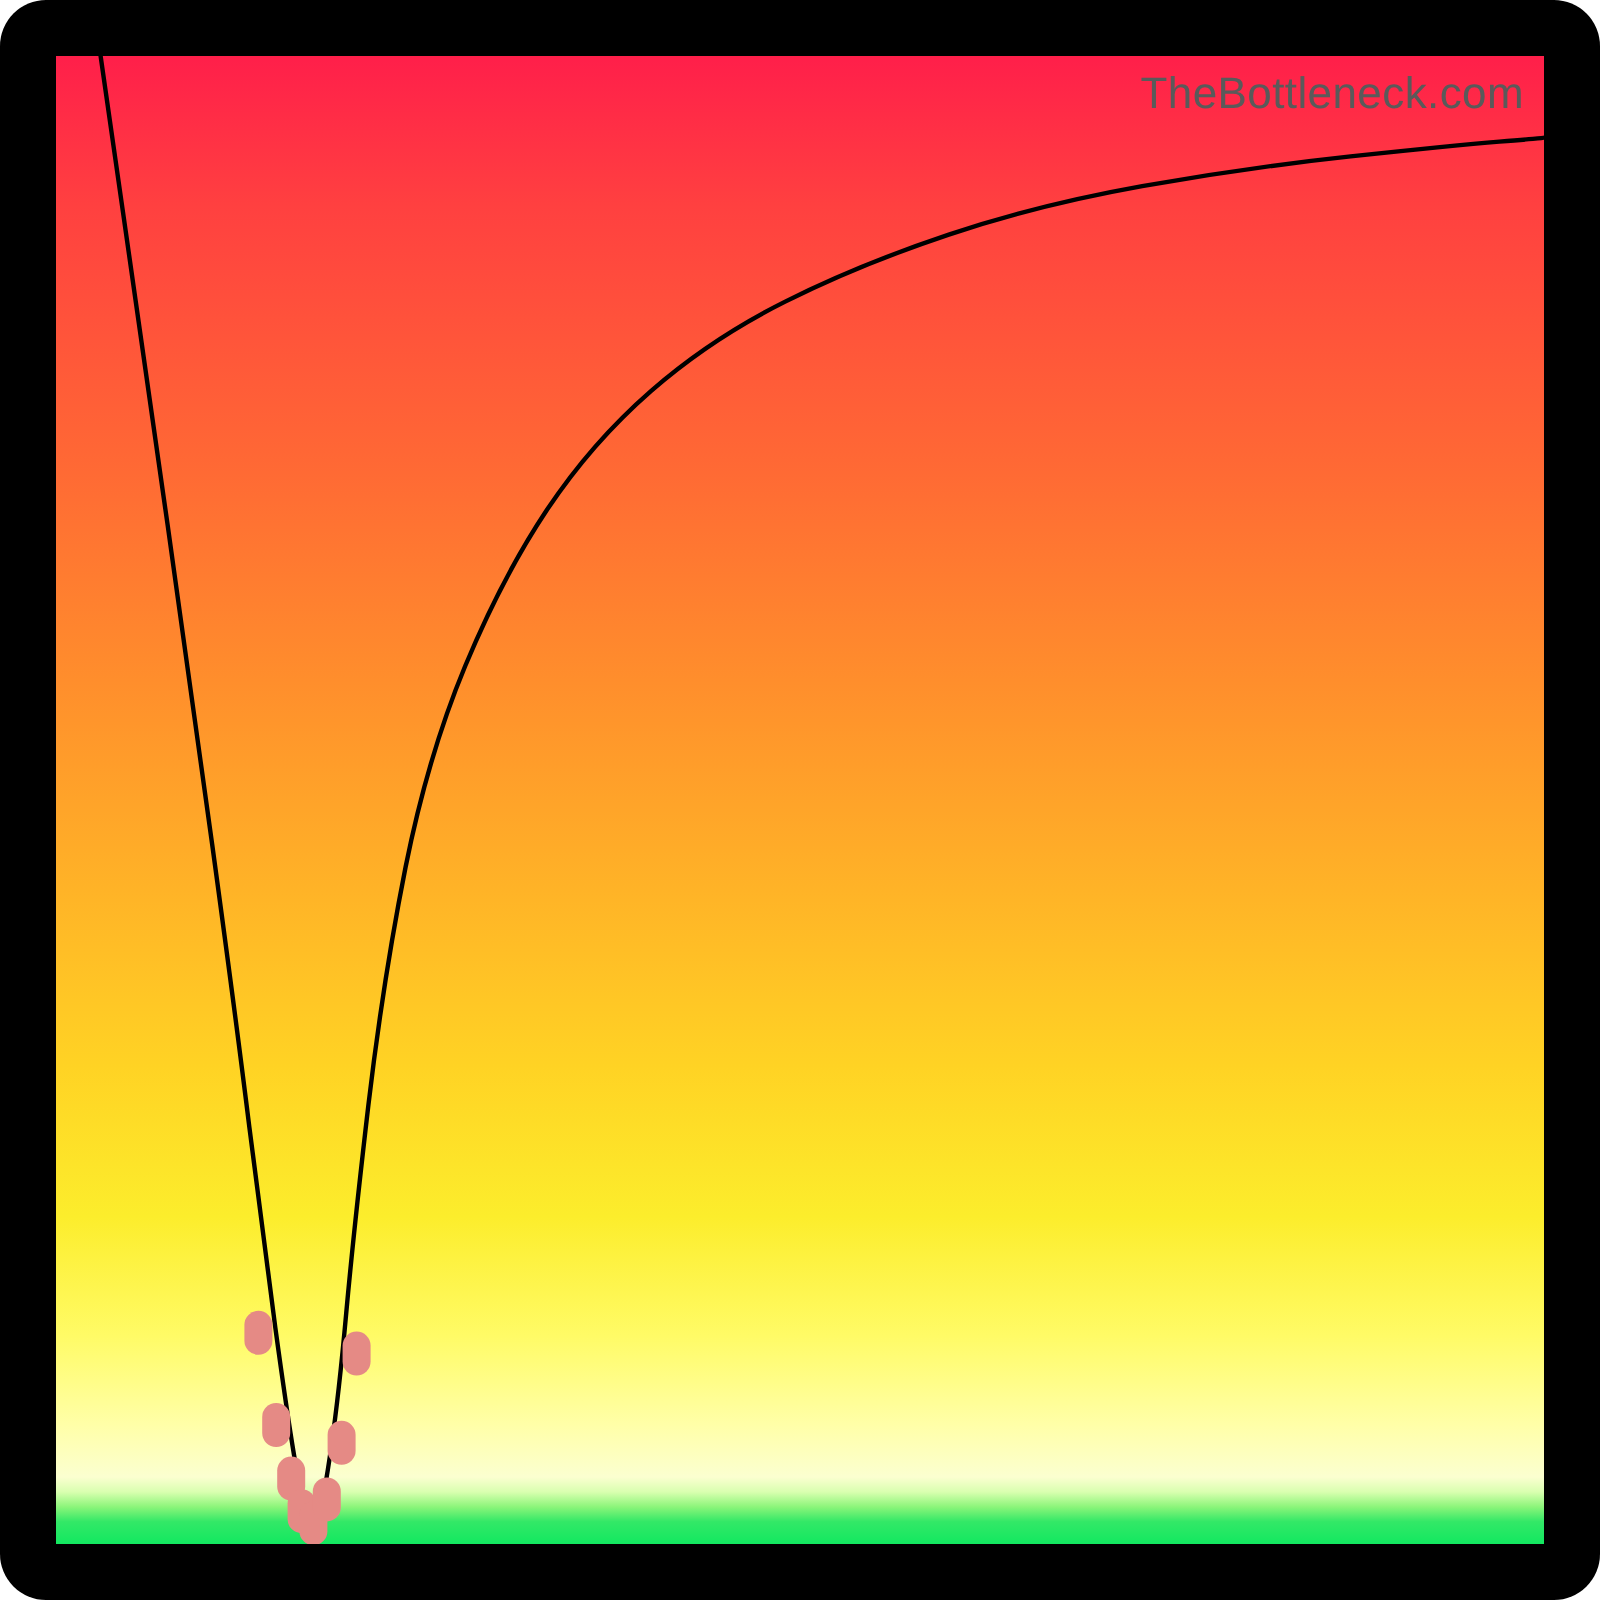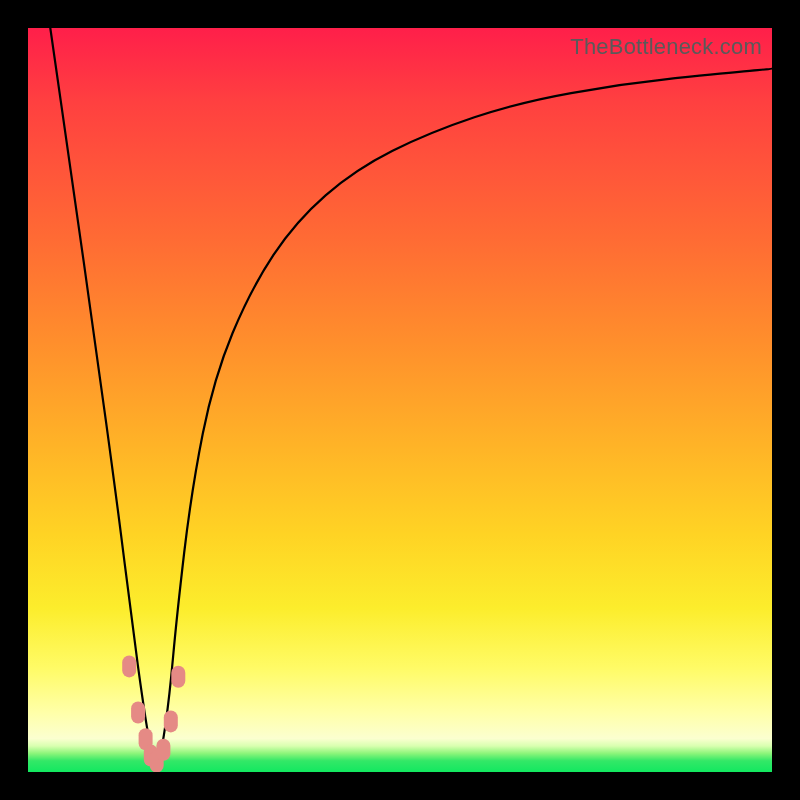--- a/index.html
+++ b/index.html
@@ -8,20 +8,21 @@
     width: 800px;
     height: 800px;
     overflow: hidden;
     font-family: Arial, Helvetica, sans-serif;
   }
   .frame {
     width: 800px;
     height: 800px;
     background: #000;
     position: relative;
+    border-radius: 23px;
   }
   .plot {
     position: absolute;
     left: 28px;
     top: 28px;
     width: 744px;
     height: 744px;
     overflow: hidden;
   }
   .gradient-bg {

